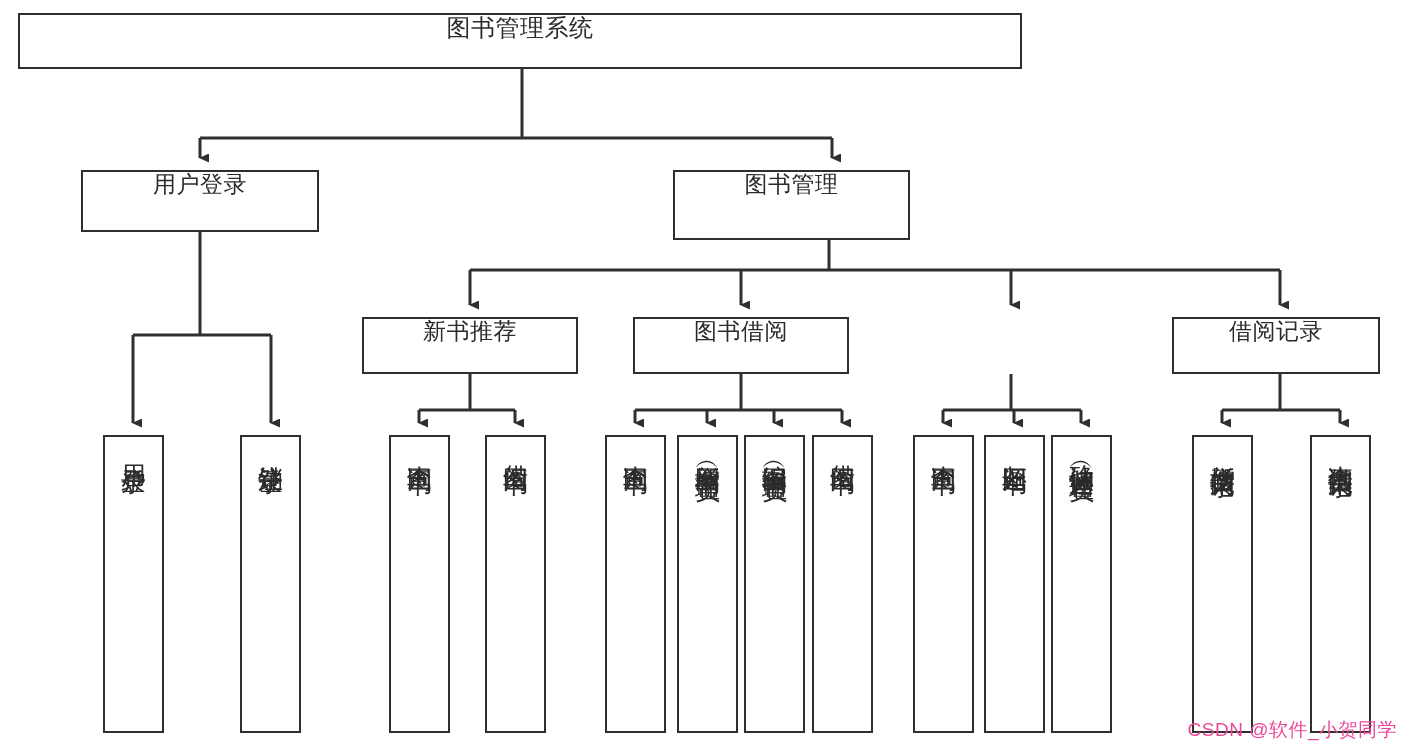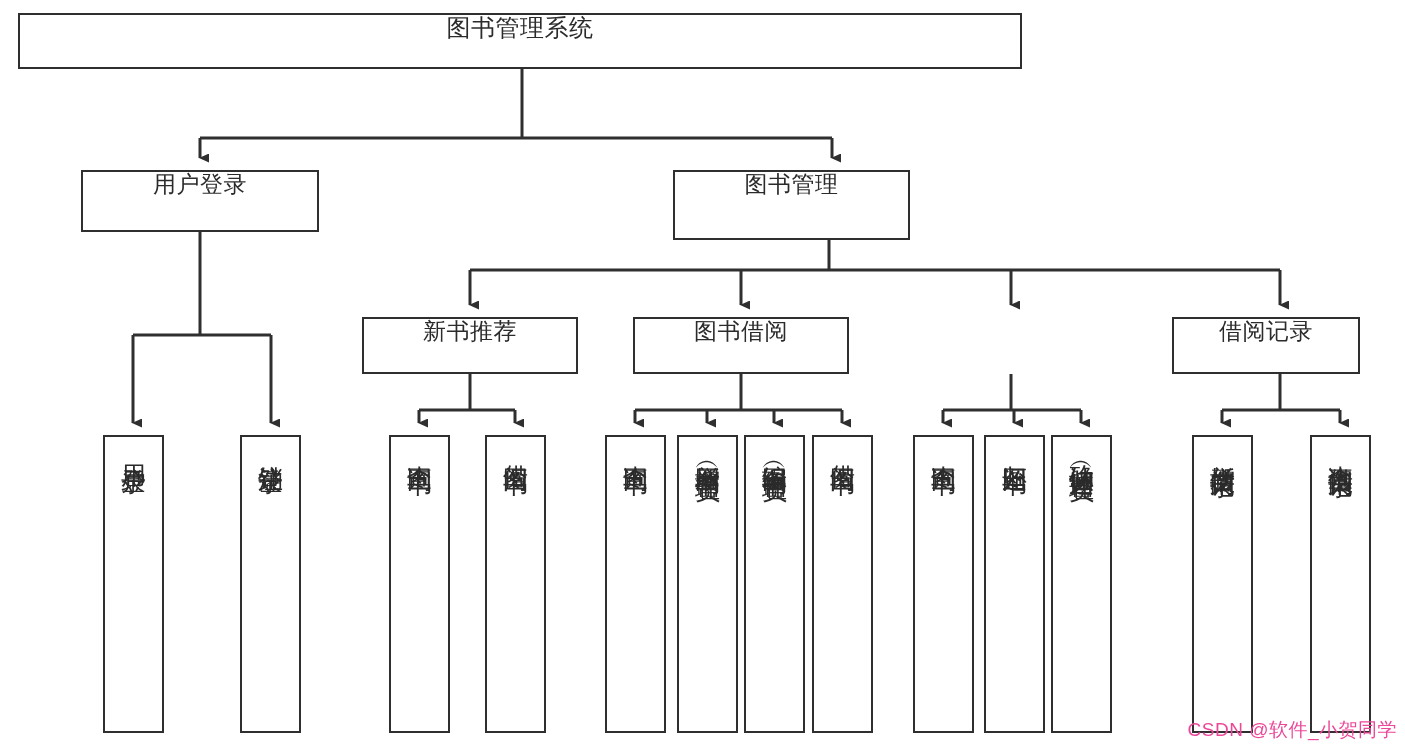--- a/index.html
+++ b/index.html
@@ -135,21 +135,21 @@
   <div class="node h" style="left:673px;top:170px;width:237px;height:70px;">
     <span class="label">图书管理</span>
   </div>
 
   <div class="node h" style="left:362px;top:317px;width:216px;height:57px;">
     <span class="label">新书推荐</span>
   </div>
   <div class="node h" style="left:633px;top:317px;width:216px;height:57px;">
     <span class="label">图书借阅</span>
   </div>
-  <div class="node h" style="left:1172px;top:317px;width:188px;height:57px;">
+  <div class="node h" style="left:1172px;top:317px;width:208px;height:57px;">
     <span class="label">借阅记录</span>
   </div>
 
   <div class="node v" style="left:103px;top:435px;width:61px;height:298px;">
     <span class="label">用户登录</span>
   </div>
   <div class="node v" style="left:240px;top:435px;width:61px;height:298px;">
     <span class="label">注销登录</span>
   </div>
 

